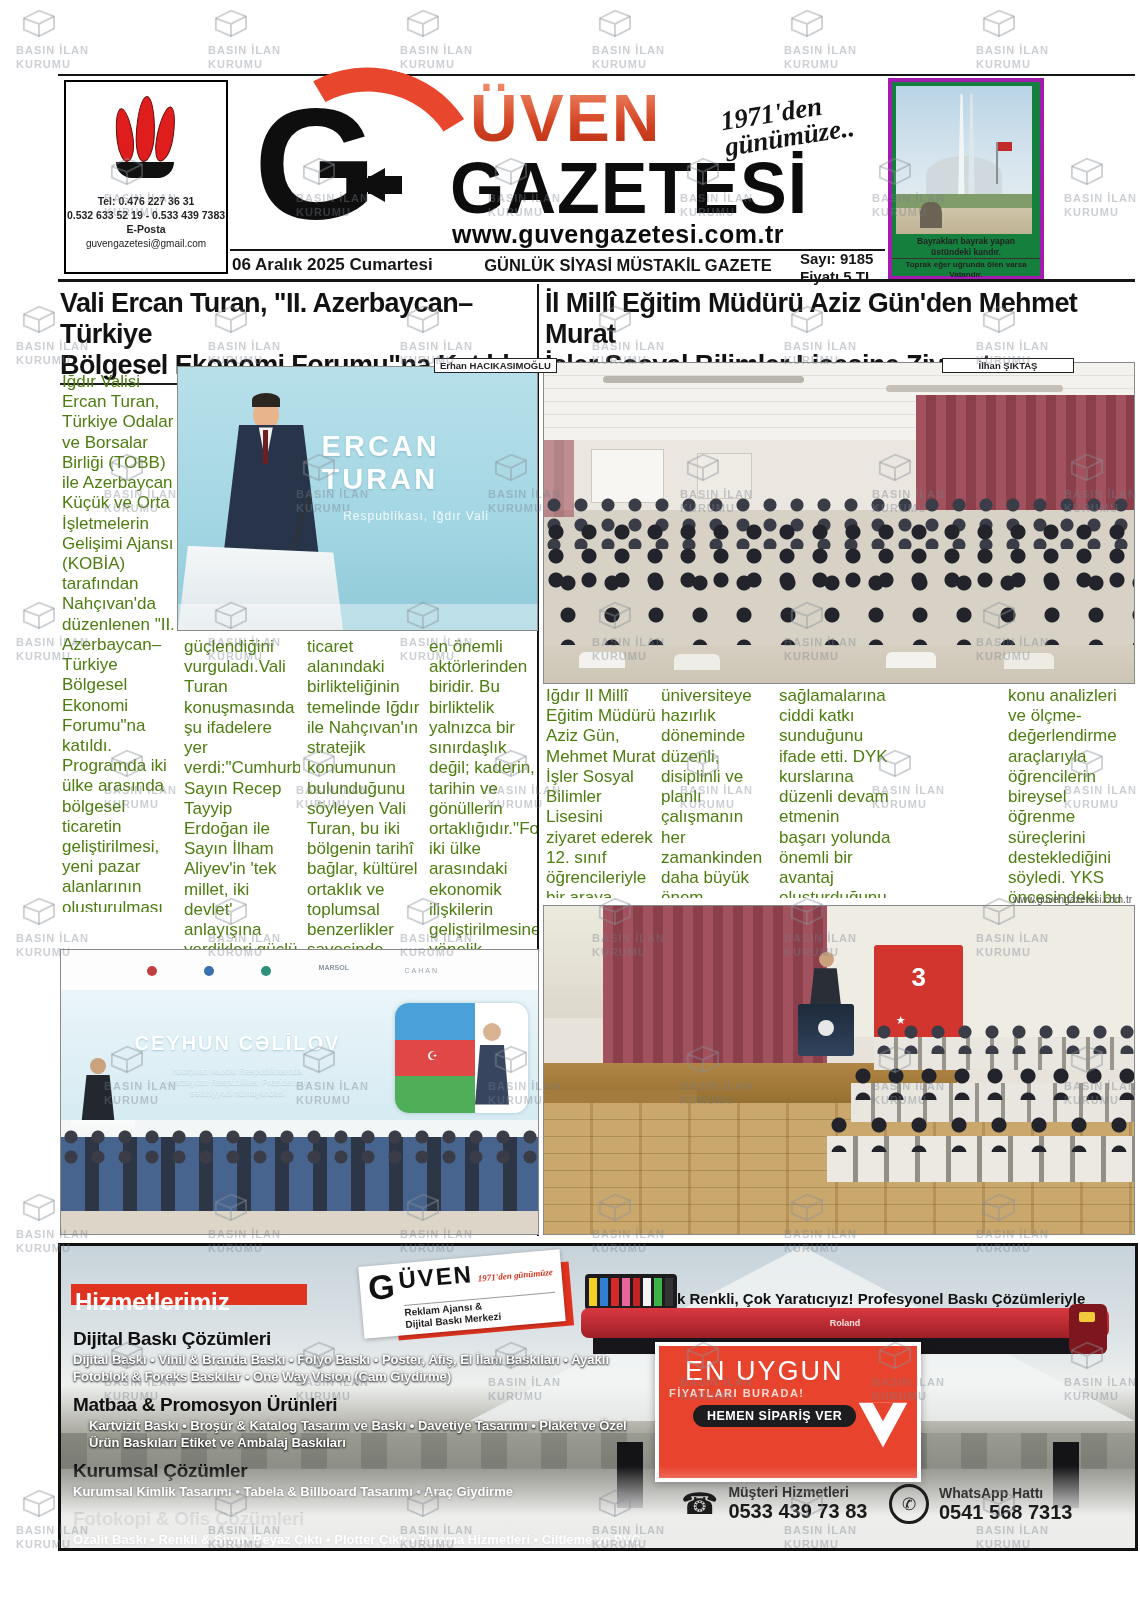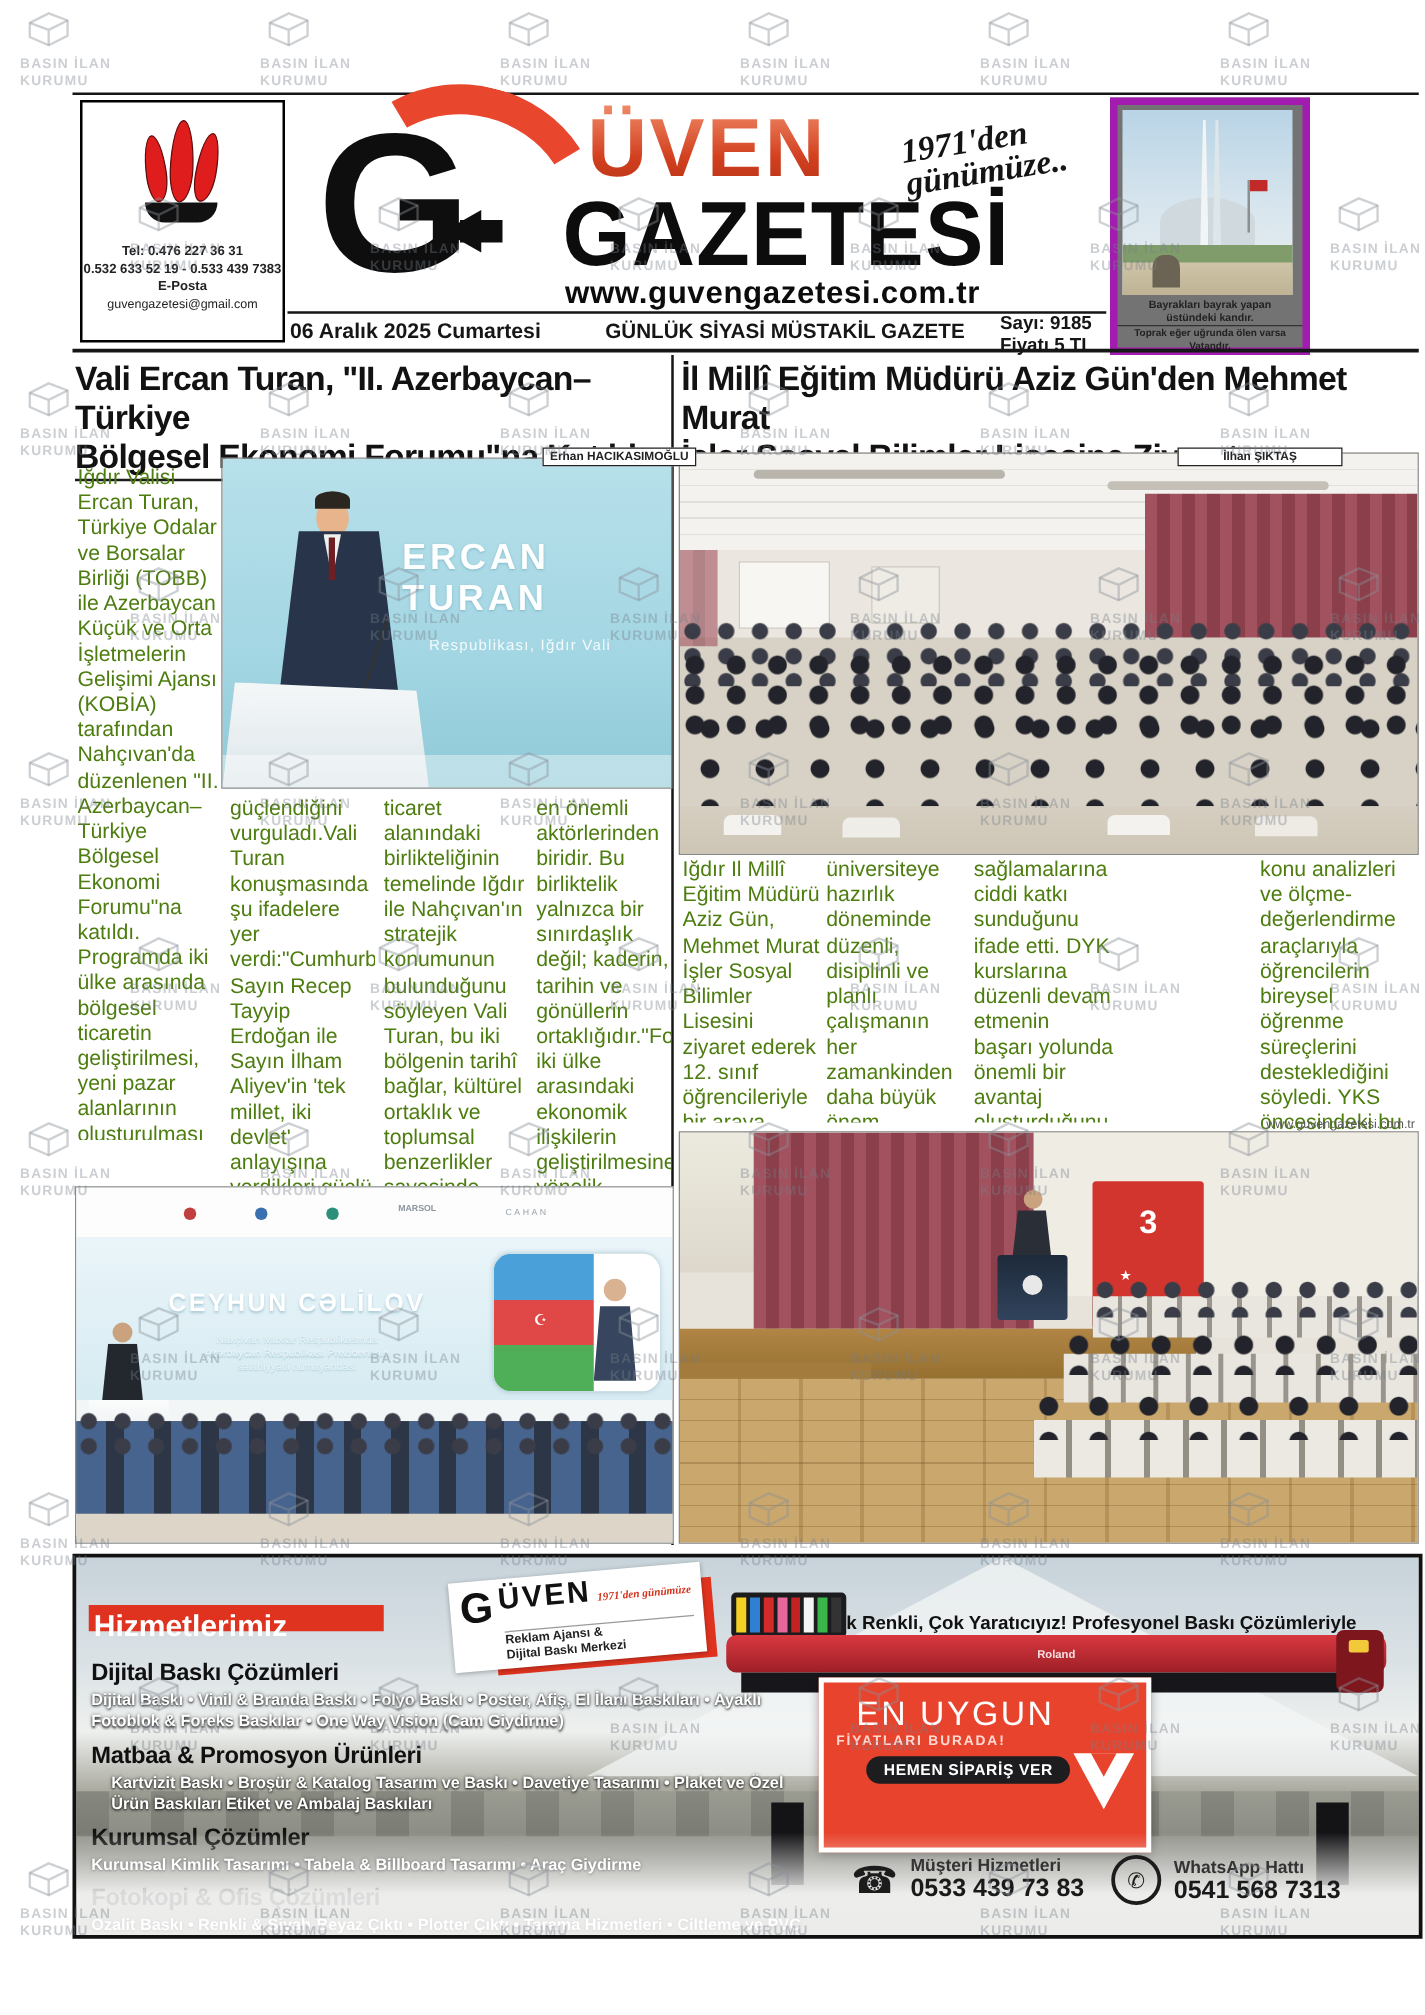--- a/index.html
+++ b/index.html
@@ -64,21 +64,21 @@
   <div class="abs" style="left:452px;top:220px;font-size:25px;font-weight:700;letter-spacing:.5px;color:#0c0c0c;">www.guvengazetesi.com.tr</div>
 
   <div class="rule" style="left:230px;top:249px;width:655px;height:2px;"></div>
   <div class="abs" style="left:232px;top:255px;font-size:17px;font-weight:700;color:#161616;">06 Aralık 2025 Cumartesi</div>
   <div class="abs" style="left:468px;top:256px;width:320px;text-align:center;font-size:16.5px;font-weight:700;color:#161616;">GÜNLÜK SİYASİ MÜSTAKİL GAZETE</div>
   <div class="abs" style="left:800px;top:250px;font-size:15px;font-weight:700;color:#161616;line-height:1.2;">
     <div>Sayı: 9185</div>
     <div>Fiyatı 5 TL</div>
   </div>
 
-  <div class="abs" style="left:888px;top:78px;width:148px;height:194px;border:6px solid #a21caf;background:#737373;">
+  <div class="abs" style="left:888px;top:78px;width:148px;height:194px;border:4px solid #a21caf;background:#15803d;">
     <div class="abs" style="left:4px;top:4px;width:136px;height:148px;overflow:hidden;background:linear-gradient(180deg,#b9d4e6 0%,#d9e6ee 55%,#e9eef0 100%);">
       <div class="abs" style="left:30px;top:70px;width:76px;height:40px;background:#cfd9de;border-radius:50% 50% 0 0;"></div>
       <div class="abs" style="left:62px;top:8px;width:7px;height:108px;background:#f2f5f6;clip-path:polygon(35% 0,65% 0,100% 100%,0 100%);box-shadow:1px 0 1px #9fb2bd;"></div>
       <div class="abs" style="left:72px;top:8px;width:7px;height:108px;background:#dde7ea;clip-path:polygon(35% 0,65% 0,100% 100%,0 100%);"></div>
       <div class="abs" style="left:100px;top:56px;width:2px;height:42px;background:#8a8f92;"></div>
       <div class="abs" style="left:102px;top:56px;width:14px;height:9px;background:#c22a2a;"></div>
       <div class="abs" style="left:0;top:108px;width:140px;height:18px;background:#7f9c6a;"></div>
       <div class="abs" style="left:0;top:122px;width:140px;height:30px;background:linear-gradient(180deg,#cfc4a8,#bdb091);"></div>
       <div class="abs" style="left:24px;top:116px;width:22px;height:26px;background:#6b6455;border-radius:40% 40% 0 0;"></div>
     </div>

